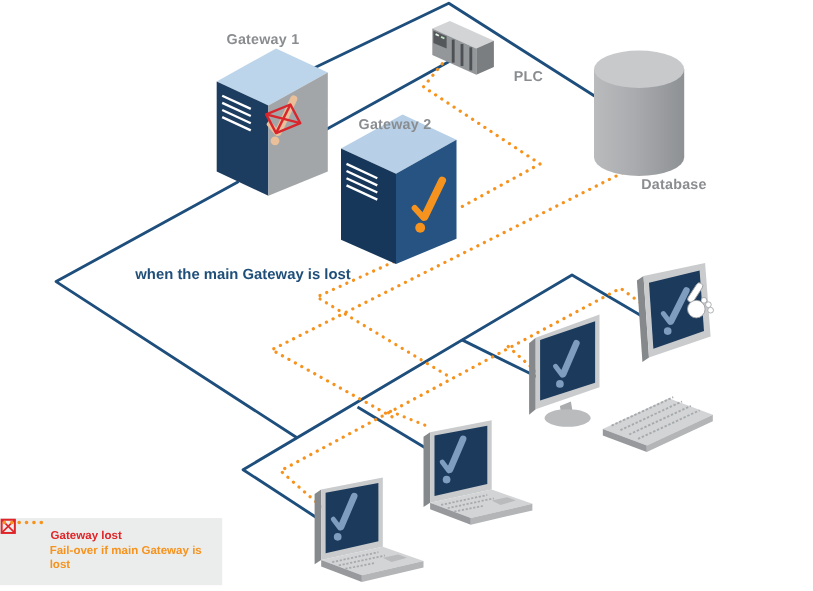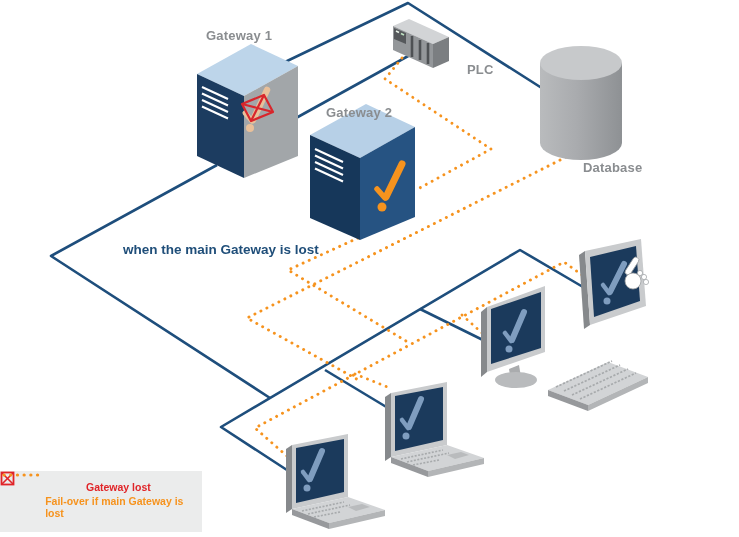--- a/index.html
+++ b/index.html
@@ -9,21 +9,21 @@
   .net{stroke:#1e4e7c;stroke-width:2.6;fill:none;stroke-linejoin:round;}
   .dot{stroke:#f6931e;stroke-width:2.9;fill:none;stroke-linecap:round;stroke-dasharray:0.1 6.6;}
   .lbl{position:absolute;font-size:13px;font-weight:600;color:#8a8d90;letter-spacing:.2px;}
   .annotation{position:absolute;left:123px;top:240px;font-size:13.5px;font-weight:700;
               color:#1f4e79;line-height:19px;}
   .legend{position:absolute;left:0;top:471px;width:202px;height:61px;background:#ebecec;}
   .legend-row{display:flex;align-items:center;height:19px;margin-top:1px;}
   .legend-row:first-child{margin-top:6px;}
   .legend-icon{width:46px;display:flex;justify-content:center;align-items:center;}
   .legend-text{font-size:10.5px;font-weight:700;}
-  .t-red{color:#e02428;margin-left:40px;} .t-orange{color:#f6931e;} .t-navy{color:#1f4e79;}
+  .t-red{color:#e02428;} .t-orange{color:#f6931e;} .t-navy{color:#1f4e79;}
 </style>
 </head>
 <body>
 
 <div class="stage">
 
 <svg width="739" height="537" viewBox="0 0 739 537">
   <defs>
     <linearGradient id="cyl" x1="0" y1="0" x2="1" y2="0">
       <stop offset="0" stop-color="#b9bbbd"></stop>

